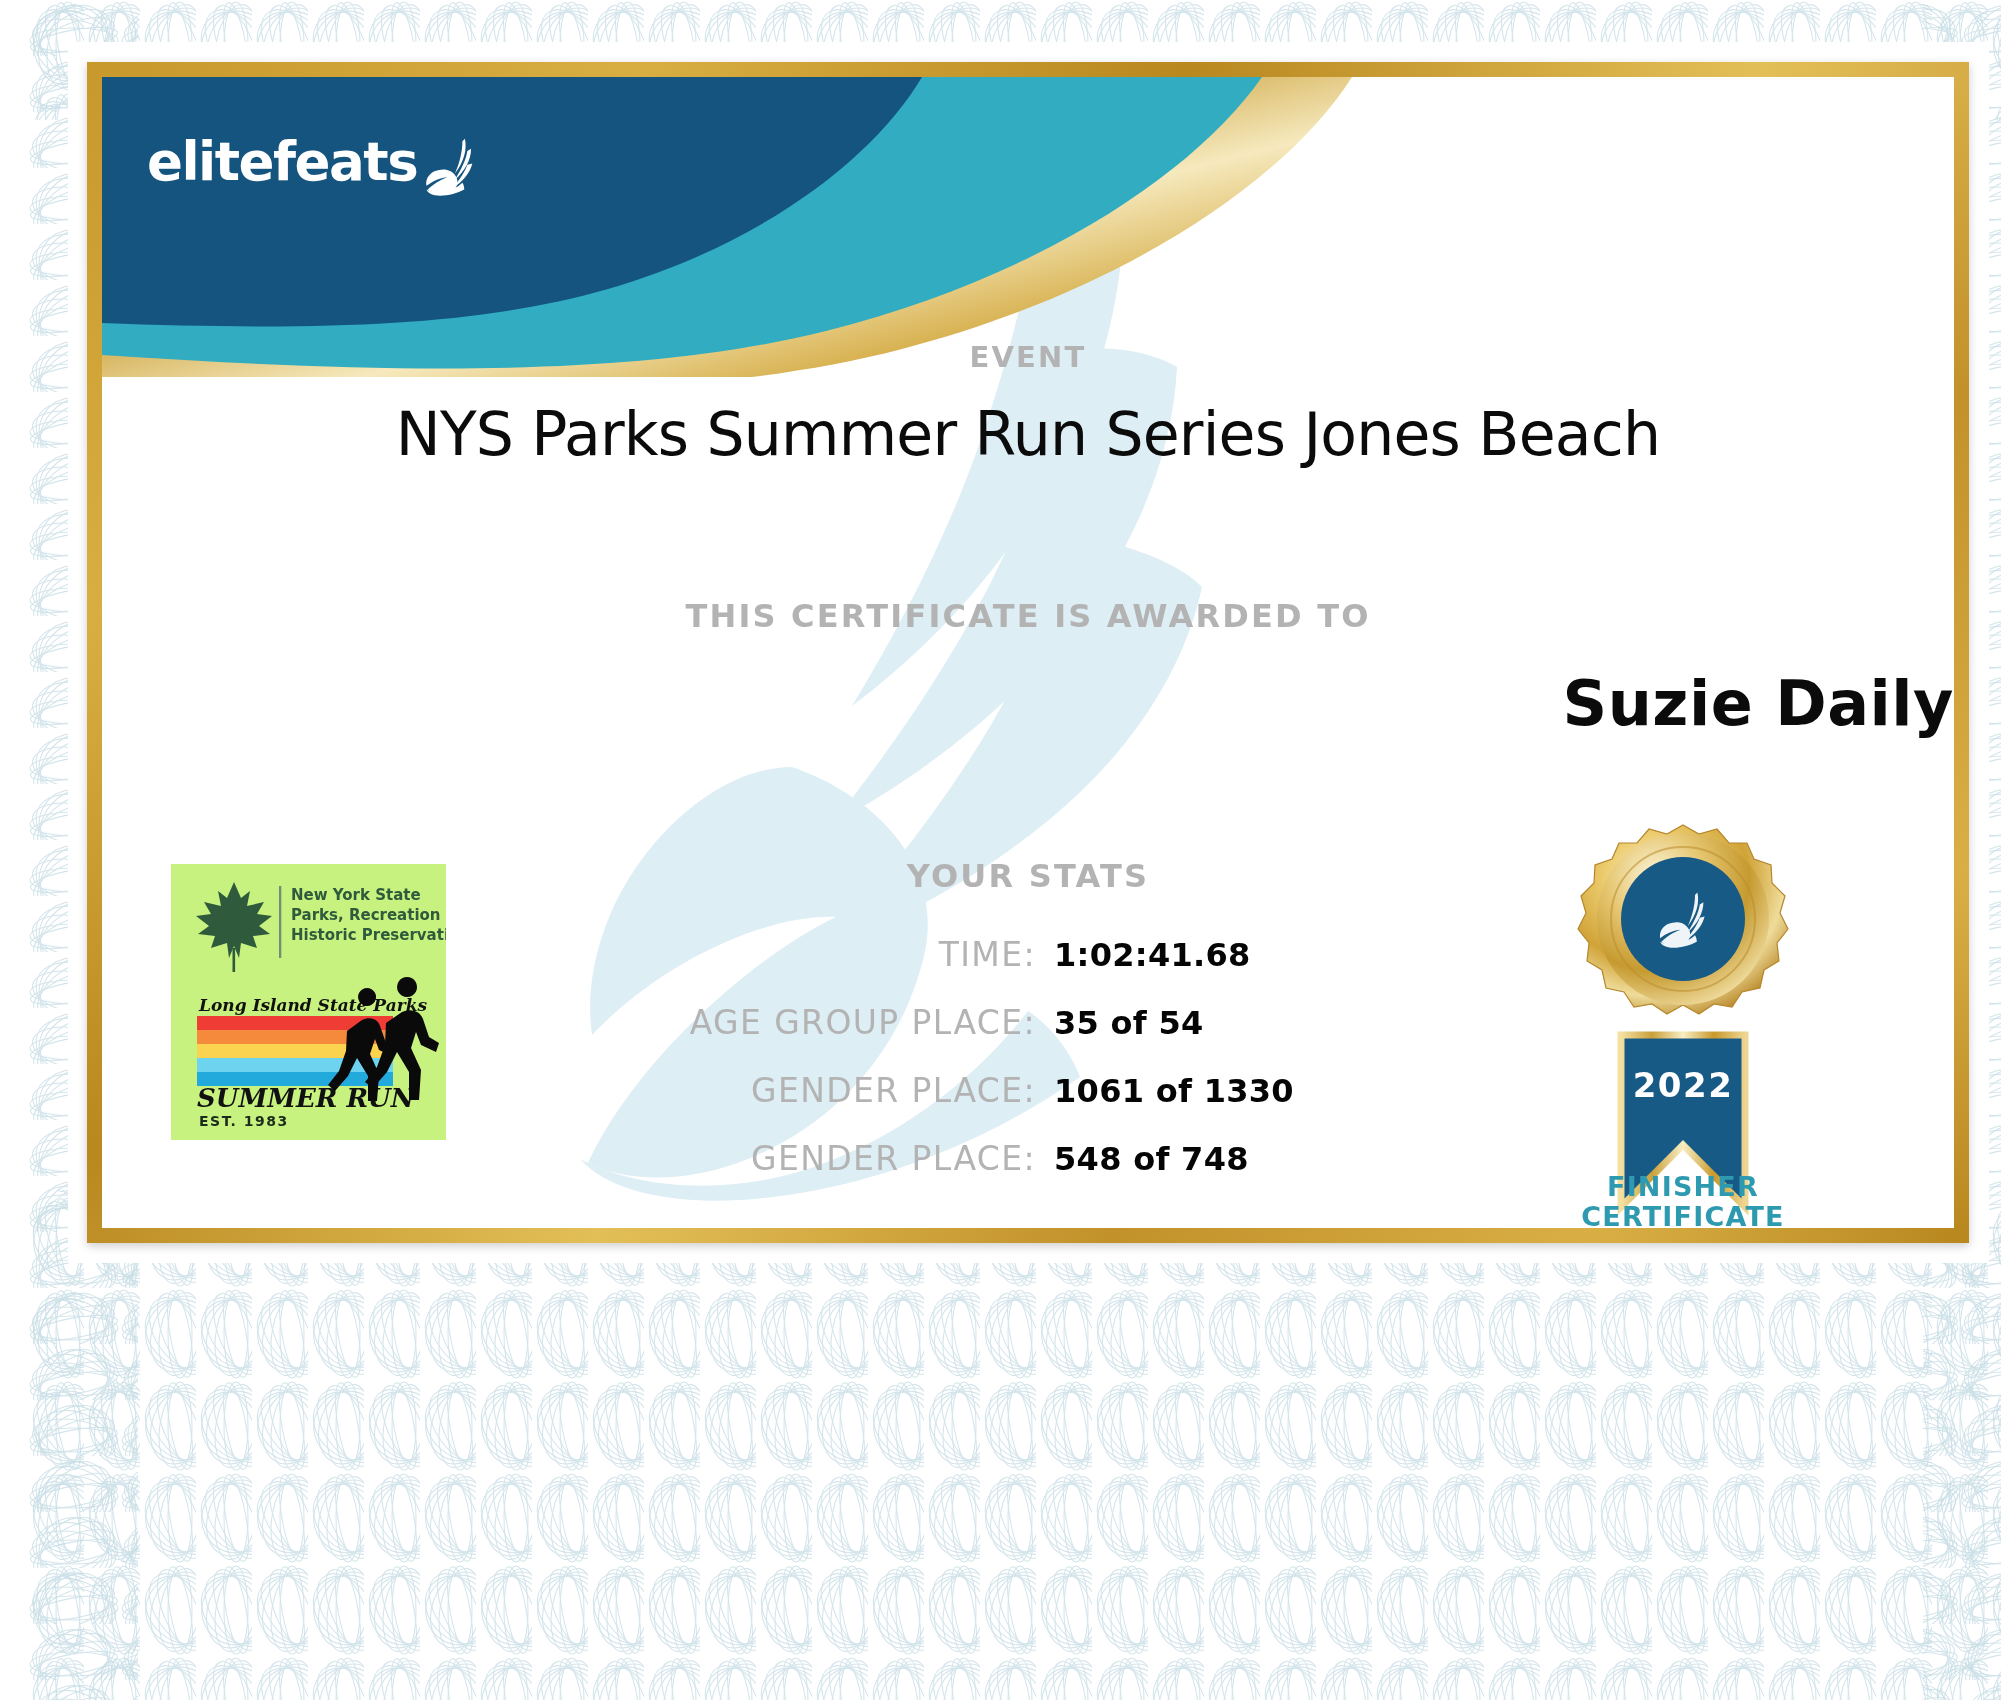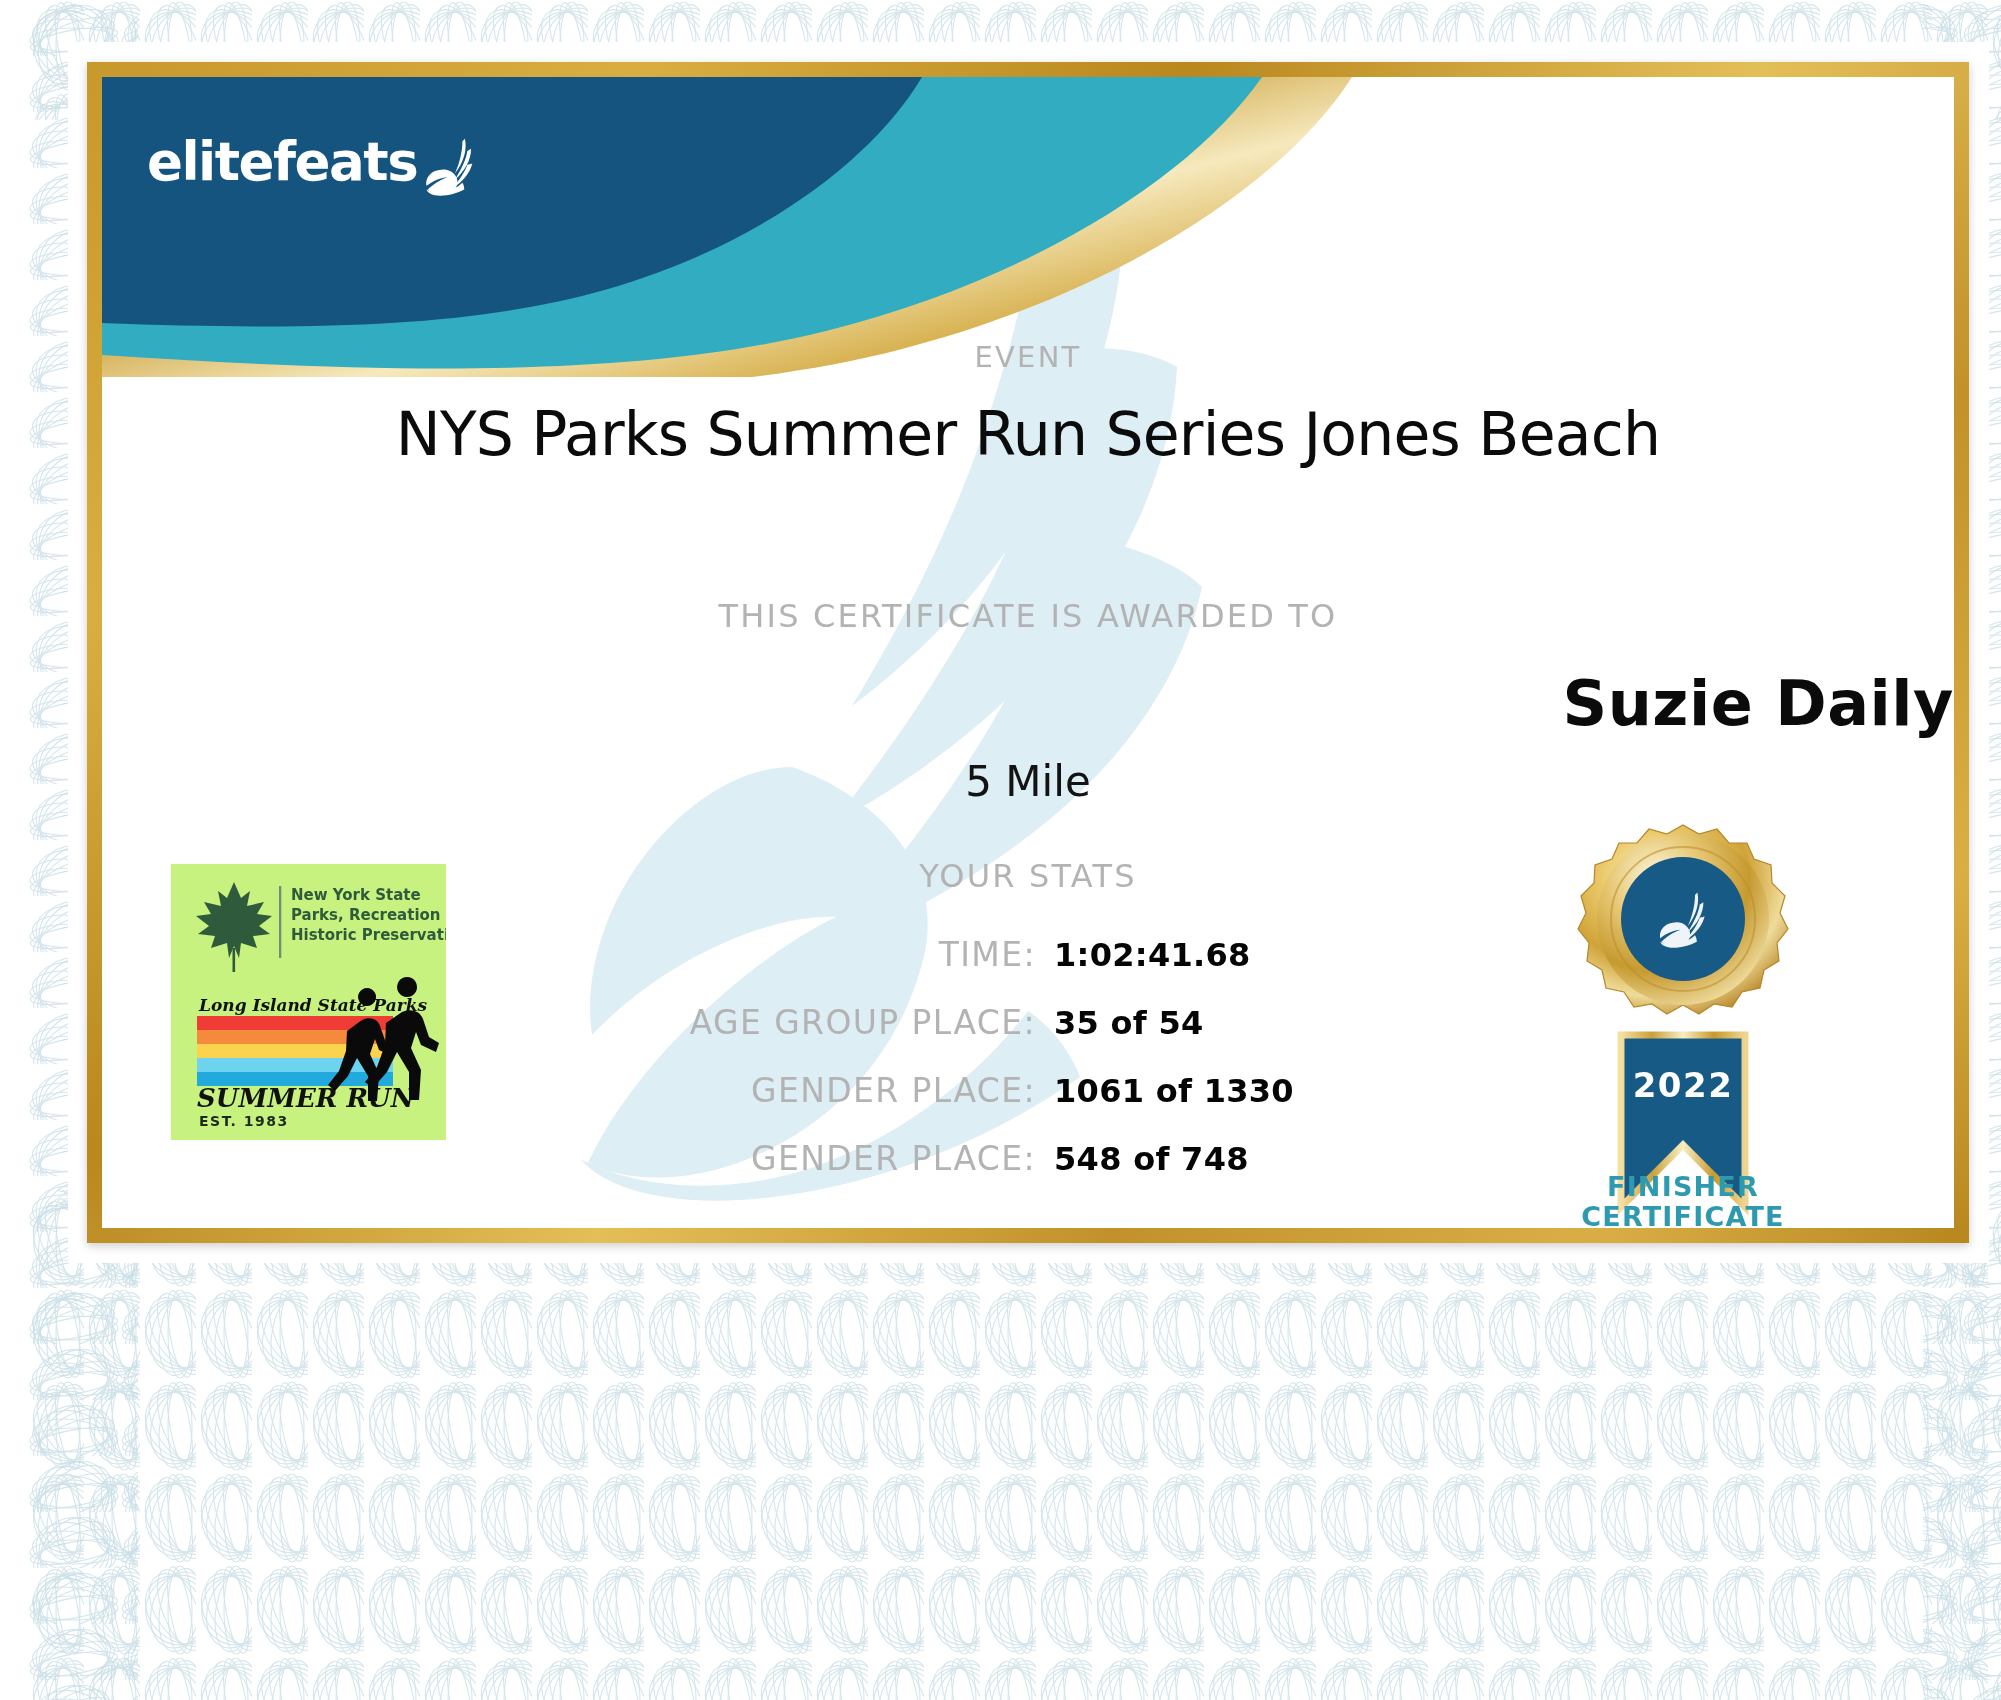--- a/index.html
+++ b/index.html
@@ -79,21 +79,21 @@
     z-index: 3;
   }
 
   .kicker {
     position: absolute;
     width: 100%;
     text-align: center;
     color: #b3b3b3;
     font-family: "DejaVu Sans", sans-serif;
     letter-spacing: 2.2px;
-    font-weight: 400;
+    font-weight: 700;
   }
   .kicker-event { top: 263px; font-size: 29px; }
   .kicker-awarded { top: 520px; font-size: 32px; }
   .kicker-stats { top: 780px; font-size: 32px; }
 
   .event-title {
     position: absolute;
     top: 322px;
     width: 100%;
     text-align: center;
@@ -283,21 +283,20 @@
         </g>
       </svg>
     </div>
 
     <div class="content">
       <div class="kicker kicker-event">EVENT</div>
       <div class="event-title">NYS Parks Summer Run Series Jones Beach</div>
 
       <div class="kicker kicker-awarded">THIS CERTIFICATE IS AWARDED TO</div>
       <div class="recipient-name">Suzie  Daily</div>
-      <div class="distance">5 Mile</div>
 
       <div class="kicker kicker-stats">YOUR STATS</div>
 
       <div class="stats">
         <div class="stat-row">
           <span class="stat-label">TIME:</span>
           <span class="stat-value">1:02:41.68</span>
         </div>
         <div class="stat-row">
           <span class="stat-label">AGE GROUP PLACE:</span>

